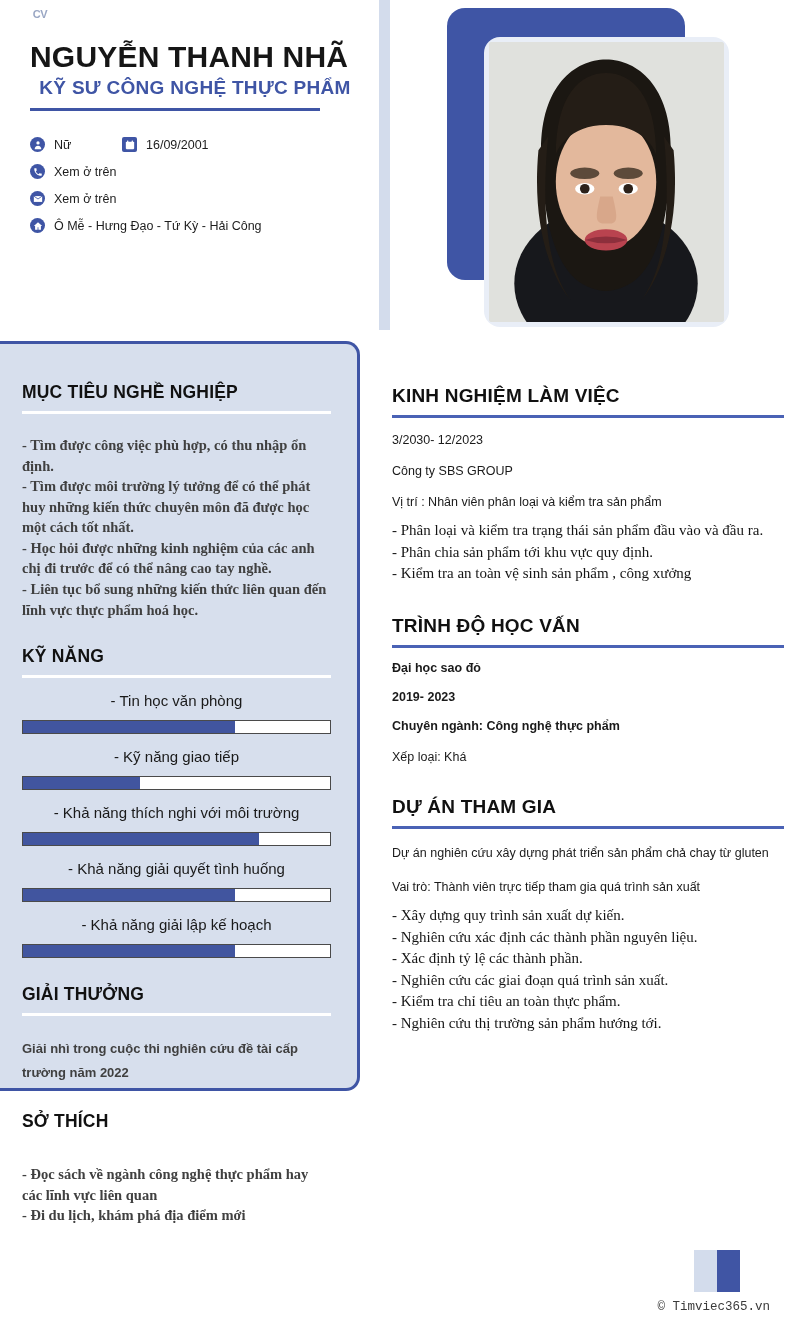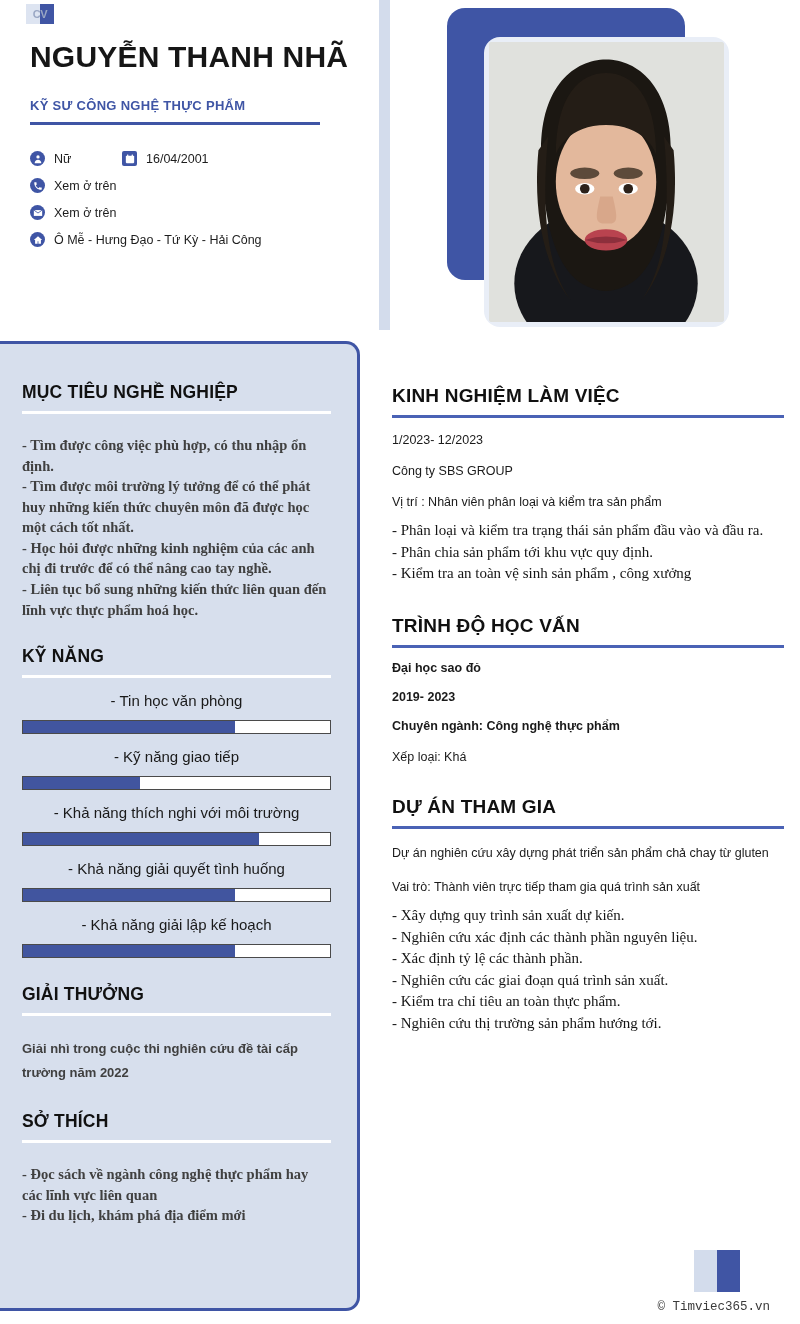--- a/index.html
+++ b/index.html
@@ -5,60 +5,60 @@
   * { box-sizing: border-box; margin: 0; padding: 0; }
   html, body {
     width: 800px; height: 1324px;
     background: #ffffff;
     font-family: "Liberation Sans", sans-serif;
     overflow: hidden;
   }
   .page { position: relative; width: 800px; height: 1324px; background: #fff; }
 
   
-  .cv-logo { position: absolute; left: 26px; top: 4px; width: 28px; height: 20px; display: flex; }
+  .cv-logo { position: absolute; left: 26px; top: 4px; width: 28px; height: 20px; display: flex; align-items: center; }
   .cv-logo .half-l { width: 50%; background: #dde4f1; }
   .cv-logo .half-r { width: 50%; background: #4055a4; }
   .cv-logo .cv-text {
     position: absolute; left: 0; top: 0; width: 100%; height: 100%;
     display: flex; align-items: center; justify-content: center;
     font-size: 11px; font-weight: 700; color: #9aa7c4; letter-spacing: -.5px;
   }
 
   
   .vstrip { position: absolute; left: 379px; top: 0; width: 11px; height: 330px; background: #d3dcec; }
 
   
   .header-left { position: absolute; left: 30px; top: 40px; width: 330px; }
   .name {
     font-size: 30px; font-weight: 700; color: #161616;
     line-height: 1.14; letter-spacing: .2px; text-transform: uppercase;
   }
   .job-title {
-    margin-top: 24px; font-size: 13px; font-weight: 700; color: #3f55a5;
-    letter-spacing: .3px; text-transform: uppercase;
+    margin-top: 3px; font-size: 19px; font-weight: 700; color: #3f55a5;
+    letter-spacing: .3px; text-transform: uppercase; text-align: center;
   }
   .title-rule { margin-top: 9px; width: 290px; height: 3px; background: #3f55a5; }
 
   .contacts { margin-top: 26px; }
   .c-row { display: flex; align-items: center; margin-bottom: 12px; }
   .c-item { display: flex; align-items: center; }
   .c-item.gender { width: 92px; }
   .ico {
     width: 15px; height: 15px; border-radius: 50%; background: #3f55a5;
     display: inline-flex; align-items: center; justify-content: center;
     flex: 0 0 15px; margin-right: 9px;
   }
   .ico svg { width: 10px; height: 10px; fill: #fff; display: block; }
   .ico.cal { border-radius: 2px; }
   .c-text { font-size: 12.5px; color: #1d1d1d; white-space: nowrap; }
 
   
   .sidebar {
-    position: absolute; left: 0; top: 341px; width: 360px; height: 970px;
+    position: absolute; left: 0; top: 341px; width: 360px; height: 750px;
     background: #d7dfed; border: 3px solid #3f55a5;
     border-left: none; border-top-right-radius: 14px; border-bottom-right-radius: 14px;
     padding: 38px 26px 0 22px;
   }
   .s-head {
     font-size: 17.5px; font-weight: 700; color: #111; text-transform: uppercase; letter-spacing: .2px;
   }
   .s-rule { margin-top: 8px; height: 3px; background: #ffffff; }
   .s-body {
     margin-top: 21px; font-family: "Liberation Serif", serif;
@@ -145,21 +145,21 @@
           <span class="c-text">Nữ</span>
         </div>
         <div class="c-item">
           <span class="ico cal">
             <svg viewBox="0 0 24 24">
                 <rect x="2" y="4" width="20" height="18" rx="2"></rect>
                 <rect x="5" y="1" width="3" height="5" rx="1"></rect>
                 <rect x="16" y="1" width="3" height="5" rx="1"></rect>
               </svg>
           </span>
-          <span class="c-text">16/04/2001</span>
+          <span class="c-text">16/09/2001</span>
         </div>
       </div>
 
       <div class="c-row">
         <div class="c-item">
           <span class="ico">
             <svg viewBox="0 0 24 24">
                 <path d="M6.6 10.8c1.4 2.8 3.8 5.2 6.6 6.6l2.2-2.2c.3-.3.7-.4 1-.2 1.2.4 2.4.6 3.6.6.6 0 1 .4 1 1V20c0 .6-.4 1-1 1C10.6 21 3 13.4 3 4c0-.6.4-1 1-1h3.4c.6 0 1 .4 1 1 0 1.3.2 2.5.6 3.6.1.4 0 .8-.2 1z"></path>
               </svg>
           </span>
@@ -279,21 +279,21 @@
 - Đi du lịch, khám phá địa điểm mới</div>
     </div>
 
   </div>
 
   <div class="right-col">
 
     <div class="r-blk">
       <div class="r-head">KINH NGHIỆM LÀM VIỆC</div>
       <div class="r-rule"></div>
-      <div class="r-line">1/2023- 12/2023</div>
+      <div class="r-line">3/2030- 12/2023</div>
       <div class="r-line">Công ty SBS GROUP</div>
       <div class="r-line">Vị trí : Nhân viên phân loại và kiểm tra sản phẩm</div>
       <div class="r-serif">- Phân loại và kiểm tra trạng thái sản phẩm đầu vào và đầu ra.
 - Phân chia sản phẩm tới khu vực quy định.
 - Kiểm tra an toàn vệ sinh sản phẩm , công xưởng</div>
     </div>
 
     <div class="r-blk">
       <div class="r-head">TRÌNH ĐỘ HỌC VẤN</div>
       <div class="r-rule"></div>

